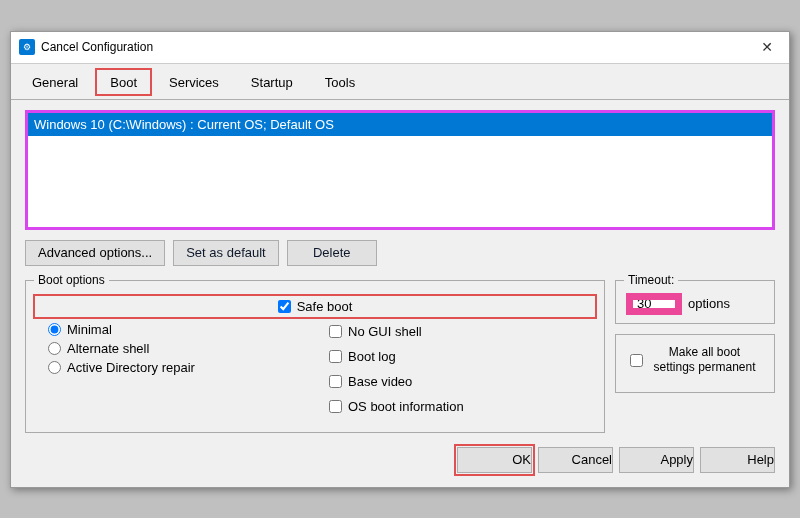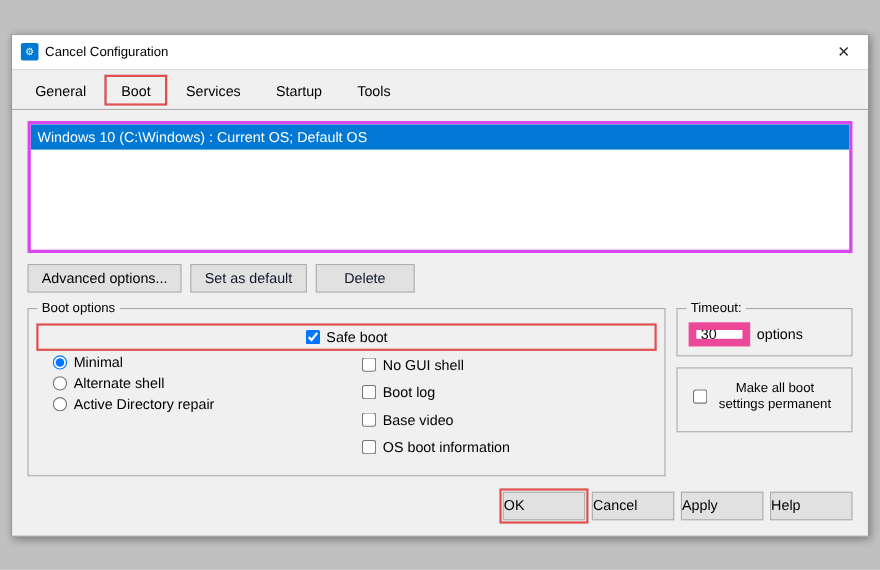--- a/index.html
+++ b/index.html
@@ -209,21 +209,21 @@
       padding-bottom: 4px;
     }
     .bottom-btn {
       padding: 4px 0;
       border: 1px solid #adadad;
       background: #e1e1e1;
       font-size: 13px;
       cursor: pointer;
       width: 75px;
       height: 26px;
-      text-align: left;
+      text-align: right;
     }
     .bottom-btn.ok-outline {
       outline: 2px solid #e05050;
       outline-offset: 1px;
     }
     .apply-btn {
       
     }
   </style>
 </head>

